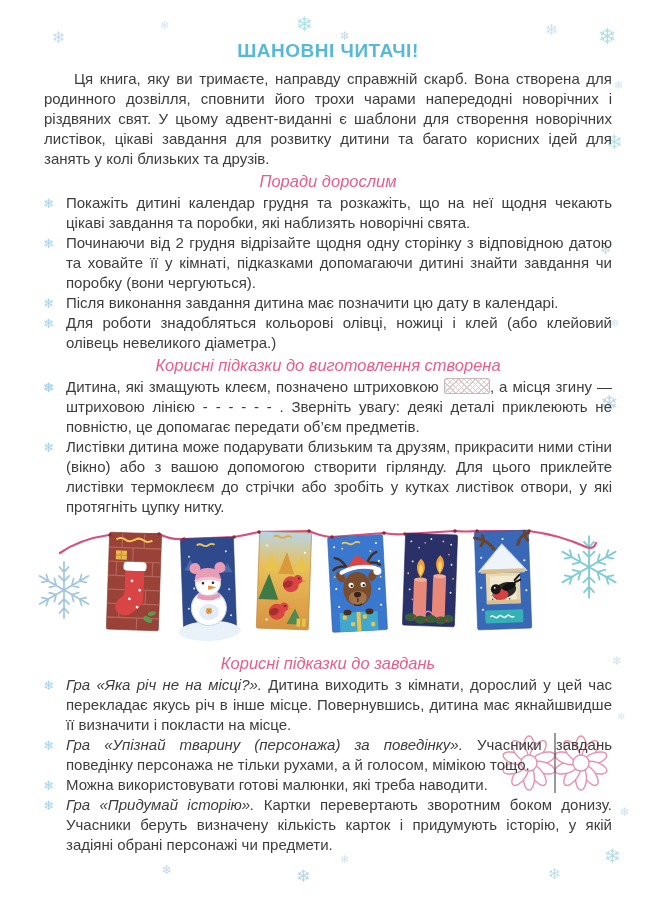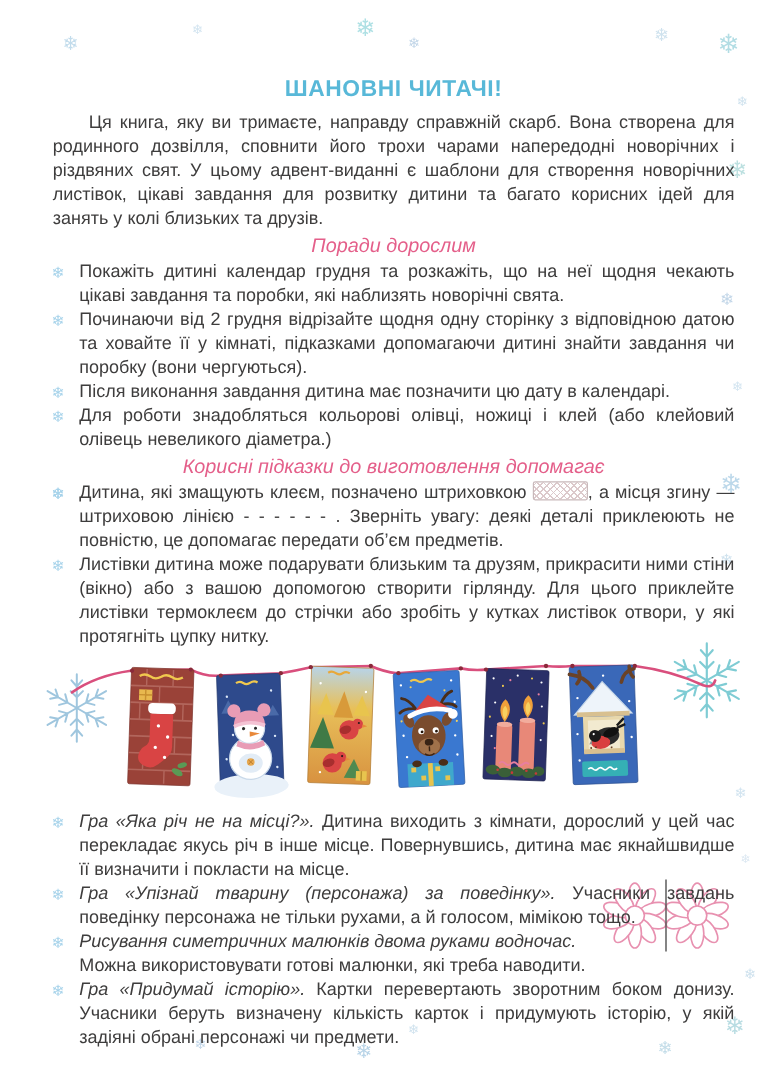--- a/index.html
+++ b/index.html
@@ -1,18 +1,18 @@
 <!DOCTYPE html>
 <html><head>
 <meta charset="utf-8">
 <style>
   html,body{margin:0;padding:0;background:#fff;}
   .page{position:relative;width:650px;height:900px;background:#ffffff;overflow:hidden;
         font-family:"Liberation Sans","DejaVu Sans",sans-serif;color:#3e3d3d;}
-  .content{position:relative;padding:64px 38px 0 44px;z-index:2;}
+  .content{position:relative;padding:40px 38px 0 44px;z-index:2;}
   .title{text-align:center;color:#58b8d8;font-weight:bold;font-size:19px;letter-spacing:.5px;margin:0 0 7px 0;}
   .intro{font-size:15px;line-height:20px;text-align:justify;margin:0;text-indent:30px;}
   .sec-heading{text-align:center;color:#e45f8a;font-style:italic;font-weight:normal;font-size:16.5px;margin:3px 0 2px 0;}
   ul.tips{list-style:none;margin:0;padding:0 0 0 22px;}
   ul.tips li{position:relative;font-size:15px;line-height:20px;text-align:justify;margin:0;}
   .flake-bullet{position:absolute;left:-23px;top:1px;font-size:13px;color:#a5d2ea;font-style:normal;}
   em.lead{font-style:italic;}
   .block{display:block;}
   .hatch{display:inline-block;width:44px;height:14px;vertical-align:-2px;border:1px solid #c9b9bb;border-radius:2px;
     background:
@@ -126,21 +126,21 @@
     <p class="intro">Ця книга, яку ви тримаєте, направду справжній скарб. Вона створена для родинного дозвілля, сповнити його трохи чарами напередодні новорічних і різдвяних свят. У цьому адвент-виданні є шаблони для створення новорічних листівок, цікаві завдання для розвитку дитини та багато корисних ідей для занять у колі близьких та друзів.</p>
 
     <h2 class="sec-heading">Поради дорослим</h2>
     <ul class="tips">
       <li><span class="flake-bullet">❄</span><span>Покажіть дитині календар грудня та розкажіть, що на неї щодня чекають цікаві завдання та поробки, які наблизять новорічні свята.</span></li>
       <li><span class="flake-bullet">❄</span><span>Починаючи від 2 грудня відрізайте щодня одну сторінку з відповідною датою та ховайте її у кімнаті, підказками допомагаючи дитині знайти завдання чи поробку (вони чергуються).</span></li>
       <li><span class="flake-bullet">❄</span><span>Після виконання завдання дитина має позначити цю дату в календарі.</span></li>
       <li><span class="flake-bullet">❄</span><span>Для роботи знадобляться кольорові олівці, ножиці і клей (або клейовий олівець невеликого діаметра.)</span></li>
     </ul>
 
-    <h2 class="sec-heading">Корисні підказки до виготовлення допомагає</h2>
+    <h2 class="sec-heading">Корисні підказки до виготовлення створена</h2>
     <ul class="tips">
       <li><span class="flake-bullet">❄</span></li>
       <li><span class="flake-bullet">❄</span><span>Дитина, які змащують клеєм, позначено штриховкою </span><span class="hatch"></span><span>, а місця згину — штриховою лінією - - - - - - . Зверніть увагу: деякі деталі приклеюють не повністю, це допомагає передати об’єм предметів.</span></li>
       <li><span class="flake-bullet">❄</span><span>Листівки дитина може подарувати близьким та друзям, прикрасити ними стіни (вікно) або з вашою допомогою створити гірлянду. Для цього приклейте листівки термоклеєм до стрічки або зробіть у кутках листівок отвори, у які протягніть цупку нитку.</span></li>
     </ul>
 
     <div class="garland">
       <svg width="650" height="132" viewBox="0 0 650 132">
 
         <path d="M60,34 Q80,20 109,16 L159,15 Q171,21 183,20 L234,18 Q246,16 259,13 L309,12 Q320,17 331,18 L384,14 Q394,16 405,15 L455,12 Q466,13 477,12 L529,12 Q560,16 586,28 Q594,31 596,24" fill="none" stroke="#d94f7d" stroke-width="2.2" stroke-linecap="round"></path>
@@ -361,20 +361,21 @@
           <circle cx="332" cy="18" r="1.8"></circle>
             <circle cx="384" cy="14" r="1.8"></circle>
           <circle cx="405" cy="15" r="1.8"></circle>
             <circle cx="455" cy="12" r="1.8"></circle>
           <circle cx="477" cy="12" r="1.8"></circle>
             <circle cx="529" cy="12" r="1.8"></circle>
         </g>
       </svg>
     </div>
 
+    <h2 class="sec-heading">Корисні підказки до завдань</h2>
     <ul class="tips">
       <li><span class="flake-bullet">❄</span><em class="lead">Гра «Яка річ не на місці?».</em><span> Дитина виходить з кімнати, дорослий у цей час перекладає якусь річ в інше місце. Повернувшись, дитина має якнайшвидше її визначити і покласти на місце.</span></li>
       <li><span class="flake-bullet">❄</span><em class="lead">Гра «Упізнай тварину (персонажа) за поведінку».</em><span> Учасники завдань поведінку персонажа не тільки рухами, а й голосом, мімікою тощо.</span></li>
-      <li><span class="flake-bullet">❄</span><em class="lead">Рисування симетричних малюнків двома руками водночас.</em><span class="block">Можна використовувати готові малюнки, які треба наводити.</span></li>
+      <li><span class="flake-bullet">❄</span><span class="block">Можна використовувати готові малюнки, які треба наводити.</span></li>
       <li><span class="flake-bullet">❄</span><em class="lead">Гра «Придумай історію».</em><span> Картки перевертають зворотним боком донизу. Учасники беруть визначену кількість карток і придумують історію, у якій задіяні обрані персонажі чи предмети.</span></li>
     </ul>
   </div>
 </div>
 
 </body></html>

